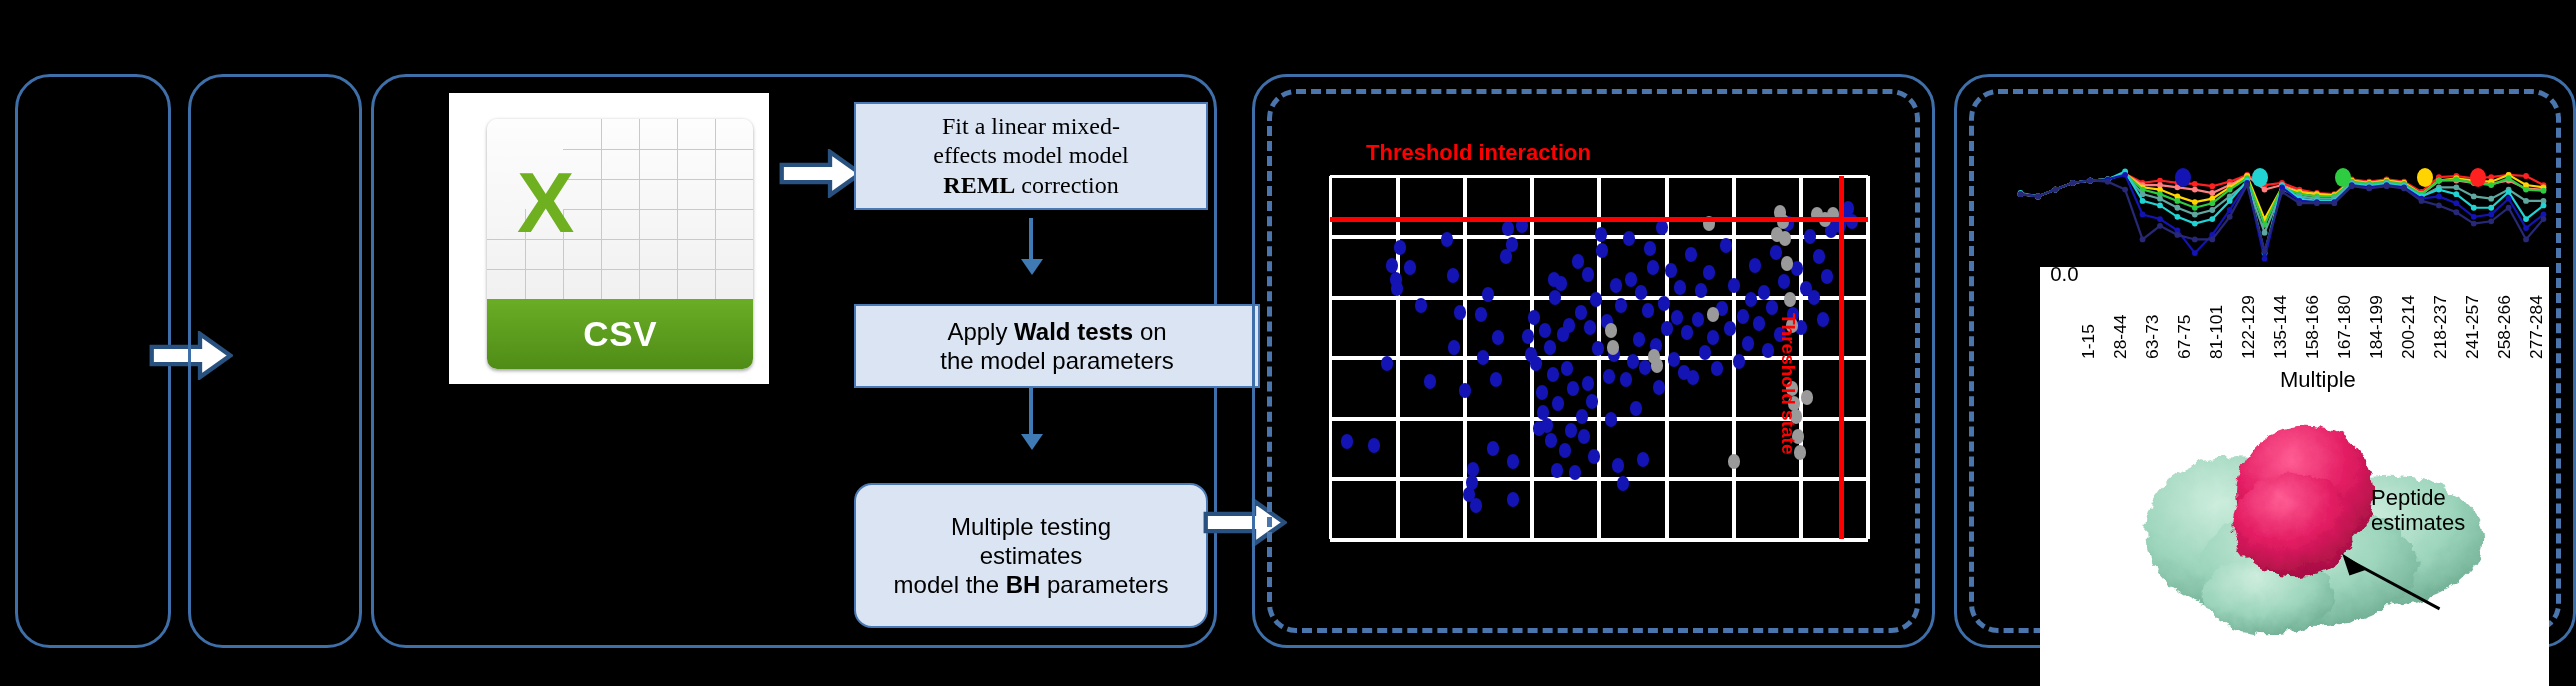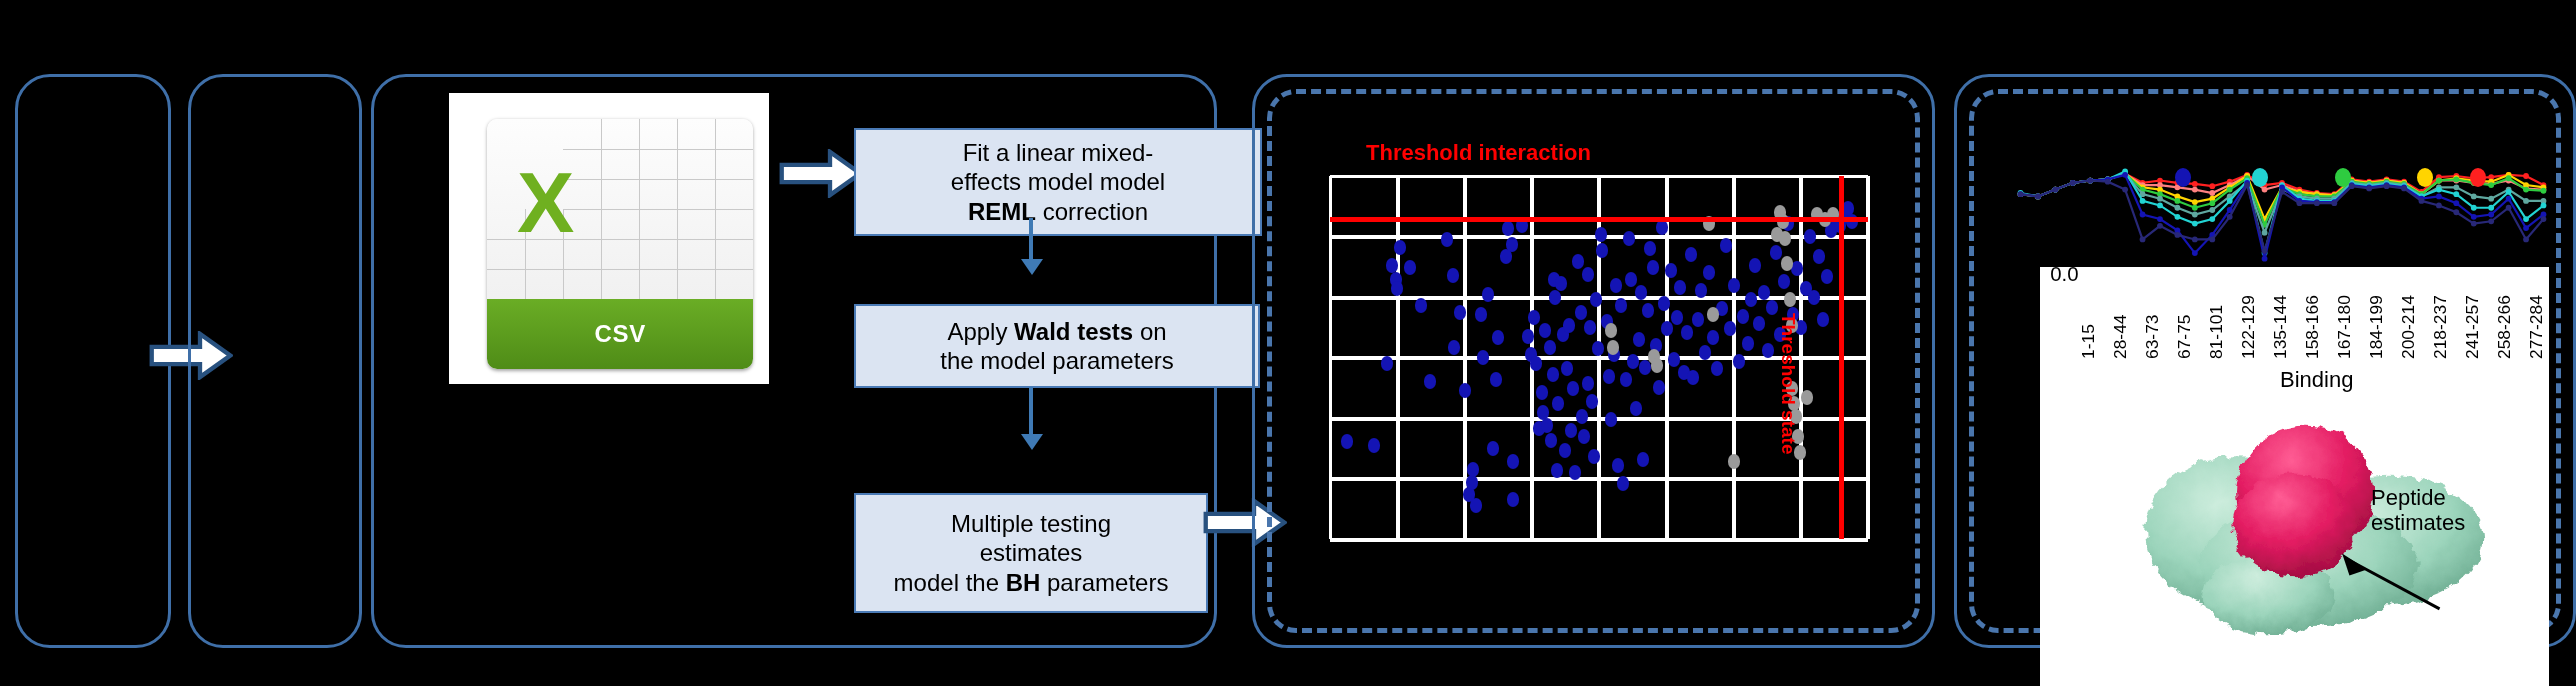--- a/index.html
+++ b/index.html
@@ -29,21 +29,21 @@
   #csv-icon{position:absolute;background:#fff;box-sizing:border-box;}
   .csv-body{position:absolute;left:12%;top:9%;right:5%;bottom:5%;border-radius:10.2px;overflow:hidden;
             background:linear-gradient(#fdfdfd,#ececec);box-shadow:0 1.5px 3.6px rgba(0,0,0,.35);}
   .csv-grid{position:absolute;left:0;top:0;right:0;bottom:28%;}
   .csv-cellbox{position:absolute;border:0.7px solid #c9c9c9;border-width:0 0.7px 0.7px 0;}
   .csv-x{position:absolute;left:2%;top:4%;width:40%;height:58%;color:#6fb020;font-weight:bold;
          font-size:86px;line-height:1;display:flex;align-items:center;justify-content:center;
          font-family:"Liberation Sans",sans-serif;}
   .csv-foot{position:absolute;left:0;right:0;bottom:0;height:28%;
             background:linear-gradient(#6aad25,#4f8c17);display:flex;align-items:center;justify-content:center;}
-  .csv-foot span{color:#fff;font-weight:bold;font-size:24px;letter-spacing:0.7px;}
+  .csv-foot span{color:#fff;font-weight:bold;font-size:35px;letter-spacing:0.7px;}
 
   
   #scatter-wrap{position:absolute;}
   #scatter-title{position:absolute;color:#ff0000;font-size:22px;font-weight:bold;white-space:nowrap;}
   #scatter-plot{position:absolute;background:#000;}
   .gridline-v,.gridline-h{position:absolute;background:#ffffff;}
   .gridline-v{width:3.6px;top:0;bottom:0;}
   .gridline-h{height:3.6px;left:0;right:0;}
   .dot{position:absolute;border-radius:50%;}
   .dot.blue{background:#1414b4;}
@@ -128,40 +128,40 @@
   </div>
 
   <div class="block-arrow" style="left:779px;top:149px;width:84px;height:49px;">
     <svg width="84" height="49" viewBox="0 0 115 68">
       <polygon points="3,22 70,22 70,4 112,34 70,64 70,46 3,46" fill="#ffffff" stroke="#28517f" stroke-width="6" stroke-linejoin="miter"></polygon>
     </svg>
   </div>
 
   <div class="panel" style="left:371px;top:74px;width:846px;height:574px;"></div>
 
-  <div class="pbox" id="pbox0" style="left:854px;top:128px;width:408px;height:108px;">
+  <div class="pbox" id="pbox0" style="left:854px;top:102px;width:354px;height:108px;font-family:Liberation Serif, serif;">
       <div>
         <div><span>Fit a linear mixed-</span></div>
         <div><span>effects model model</span></div>
         <div><b>REML</b><span> correction</span></div>
       </div>
     </div>
   <div class="vconn" style="left:1029px;top:218px;height:44px;"></div>
   <div class="vconn-head" style="left:1021px;top:259px;"></div>
 
   <div class="pbox" id="pbox1" style="left:854px;top:304px;width:406px;height:84px;">
       <div>
         <div><span>Apply </span><b>Wald tests</b><span> on</span></div>
         <div><span>the model parameters</span></div>
       </div>
     </div>
   <div class="vconn" style="left:1029px;top:387px;height:49px;"></div>
   <div class="vconn-head" style="left:1021px;top:434px;"></div>
 
-  <div class="pbox" id="pbox2" style="left:854px;top:493px;width:354px;height:120px;">
+  <div class="pbox" id="pbox2" style="left:854px;top:483px;width:354px;height:145px;border-radius:18px;">
       <div>
         <div><span>Multiple testing</span></div>
         <div><span>estimates</span></div>
         <div><span>model the </span><b>BH</b><span> parameters</span></div>
       </div>
     </div>
 
   <div class="block-arrow" style="left:1203px;top:498px;width:84px;height:49px;">
     <svg width="84" height="49" viewBox="0 0 115 68">
       <polygon points="3,22 70,22 70,4 112,34 70,64 70,46 3,46" fill="#ffffff" stroke="#28517f" stroke-width="6" stroke-linejoin="miter"></polygon>
@@ -638,21 +638,21 @@
         <div class="pep-tick" style="left: 230px; top: 92px;">135-144</div>
         <div class="pep-tick" style="left: 262px; top: 92px;">158-166</div>
         <div class="pep-tick" style="left: 294px; top: 92px;">167-180</div>
         <div class="pep-tick" style="left: 326px; top: 92px;">184-199</div>
         <div class="pep-tick" style="left: 358px; top: 92px;">200-214</div>
         <div class="pep-tick" style="left: 390px; top: 92px;">218-237</div>
         <div class="pep-tick" style="left: 422px; top: 92px;">241-257</div>
         <div class="pep-tick" style="left: 454px; top: 92px;">258-266</div>
         <div class="pep-tick" style="left: 486px; top: 92px;">277-284</div>
       </div>
-    <div id="pep-axis-label" style="left:240px;top:100px;">Binding</div>
+    <div id="pep-axis-label" style="left:240px;top:100px;">Multiple</div>
 
     <div id="protein-img" style="left:87px;top:131px;width:378px;height:240px;">
       <svg width="378" height="240" viewBox="0 0 520 330">
         <defs>
           <radialGradient id="gGreen" cx="40%" cy="30%" r="75%">
             <stop offset="0%" stop-color="#cdeddd"></stop>
               <stop offset="60%" stop-color="#9bd4bb"></stop>
               <stop offset="100%" stop-color="#6fae93"></stop>
           </radialGradient>
           <radialGradient id="gPink" cx="40%" cy="25%" r="75%">

